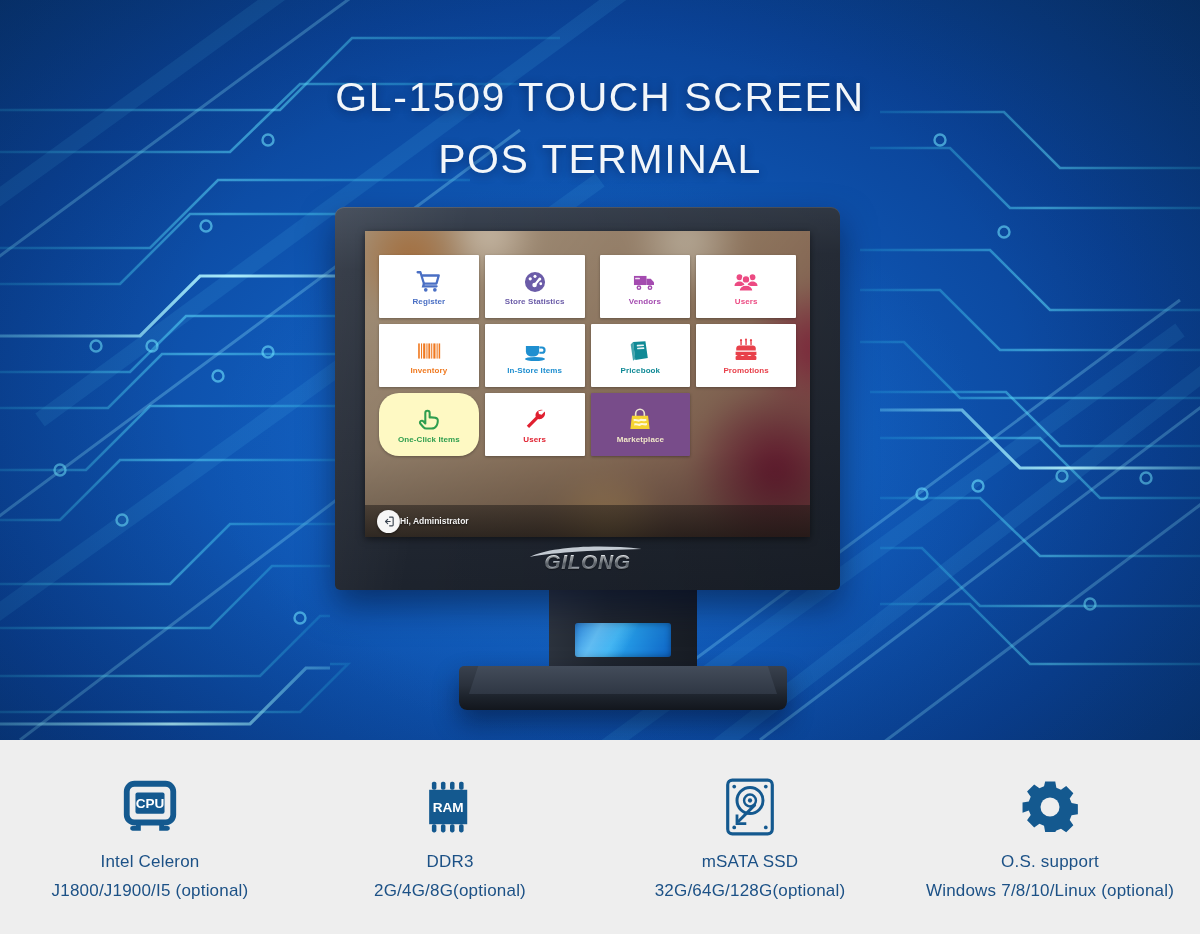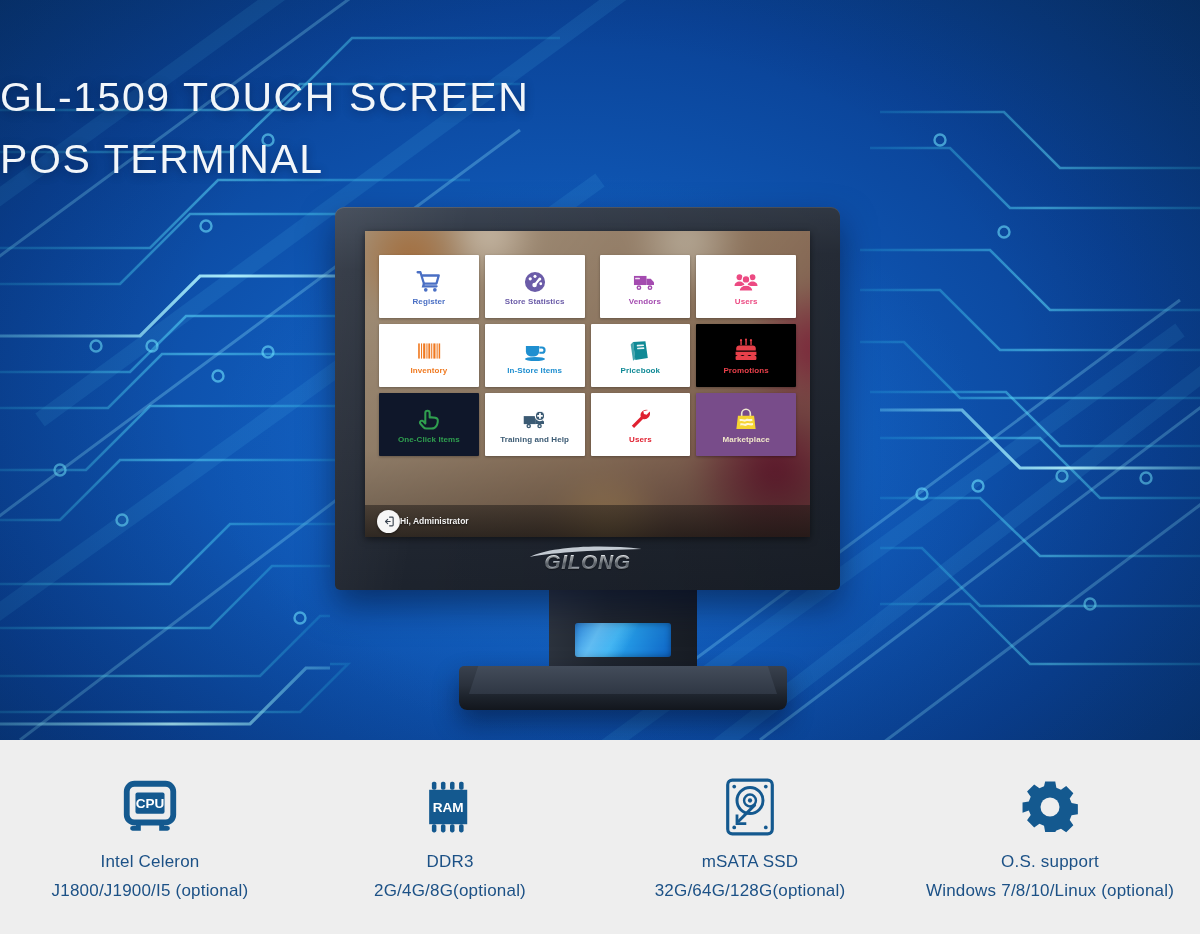--- a/index.html
+++ b/index.html
@@ -27,21 +27,21 @@
   #hero-vignette {
     position:absolute; left:0; top:0; width:100%; height:100%;
     background:radial-gradient(ellipse 1000px 760px at 50% 50%, rgba(0,0,0,0) 42%, rgba(2,20,52,.42) 100%);
     pointer-events:none;
   }
   #circuit { position:absolute; left:0; top:0; width:1200px; height:740px; }
 
   
   #title-block {
     position:absolute; left:0; top:66px; width:1200px;
-    z-index:6;
+    text-align:center; z-index:6;
   }
   .title-line {
     color:#f2f6fa;
     font-size:41px;
     letter-spacing:1.6px;
     font-weight:400;
     line-height:1.52;
     text-shadow:0 2px 10px rgba(0,18,50,.45);
   }
 
@@ -402,63 +402,45 @@
                   <path d="M5.6 3.8 17 3.1l2.2 15.4-11.5 1.8z" fill="#108a96"></path>
                   <path d="M5.6 3.8 3.4 6.1l2.2 15 2.1-1.8z" fill="#108a96" opacity=".78"></path>
                   <g fill="#fff" opacity=".92">
                     <rect x="9" y="6.3" width="6.6" height="1.5" rx=".5" transform="rotate(-3.5 9 6.3)"></rect>
                     <rect x="9.3" y="9" width="6.6" height="1.5" rx=".5" transform="rotate(-3.5 9.3 9)"></rect>
                   </g>
                 </svg>
               </div>
               <div class="tile-label" style="color: rgb(16, 138, 150);">Pricebook</div>
             </div>
-            <div class="tile" style="background: #000000;">
+            <div class="tile" style="background: #ffffff;">
               <div class="tile-icon">
                 <svg width="26" height="26" viewBox="0 0 24 24">
                   <g fill="#e8404a">
                     <rect x="6.8" y="3.2" width="1.3" height="3.4" rx=".6"></rect>
                     <rect x="11.4" y="2.6" width="1.3" height="4" rx=".6"></rect>
                     <rect x="16" y="3.2" width="1.3" height="3.4" rx=".6"></rect>
                     <ellipse cx="7.4" cy="2.3" rx=".95" ry="1.3"></ellipse>
                     <ellipse cx="12" cy="1.7" rx=".95" ry="1.3"></ellipse>
                     <ellipse cx="16.6" cy="2.3" rx=".95" ry="1.3"></ellipse>
                   </g>
                   <path d="M3 9.4c0-1.4 1.2-2.4 2.7-2.4h12.6c1.5 0 2.7 1 2.7 2.4v2.2H3z" fill="#e8404a"></path>
                   <path d="M2.4 12.6h19.2v3c-1.6 0-1.6 1.5-3.2 1.5s-1.6-1.5-3.2-1.5-1.6 1.5-3.2 1.5-1.6-1.5-3.2-1.5-1.6 1.5-3.2 1.5-1.6-1.5-3.2-1.5z" fill="#e8404a"></path>
                   <rect x="2.4" y="16.6" width="19.2" height="3.6" rx=".9" fill="#e8404a"></rect>
                 </svg>
               </div>
               <div class="tile-label" style="color: rgb(232, 64, 74);">Promotions</div>
             </div>
-            <div class="tile" style="background: #0f172a;">
+            <div class="tile" style="background: #fef9c3; border-radius: 20px;">
               <div class="tile-icon">
                 <svg width="26" height="26" viewBox="0 0 24 24">
                   <path d="M10.6 3.4c1.2 0 2 1 2 2.1v4.1h1.5c.9 0 4.8.4 5.6 1.4.9 1.1.3 4.3-.6 6-.9 1.7-2.6 2.9-4.9 2.9H9.6c-1.1 0-2.1-.5-2.9-1.4l-2.6-3c-.7-.8-.6-1.9.2-2.5.7-.6 1.8-.5 2.4.2l1.9 2V5.5c0-1.1.8-2.1 2-2.1z" fill="none" stroke="#2f9e4f" stroke-width="1.9" stroke-linejoin="round"></path>
                 </svg>
               </div>
               <div class="tile-label" style="color: rgb(47, 158, 79);">One-Click Items</div>
-            </div>
-            <div class="tile" style="background: rgb(255, 255, 255);">
-              <div class="tile-icon">
-                <svg width="26" height="26" viewBox="0 0 24 24">
-                  <path d="M1.6 8.4h11.2v7.4H1.6z" fill="#3b5a73"></path>
-                  <path d="M12.8 10.2h4.1l3.4 3.2v2.4h-7.5z" fill="#3b5a73"></path>
-                  <circle cx="6.2" cy="17.6" r="2.1" fill="#3b5a73"></circle>
-                  <circle cx="16.2" cy="17.6" r="2.1" fill="#3b5a73"></circle>
-                  <circle cx="6.2" cy="17.6" r=".85" fill="#fff"></circle>
-                  <circle cx="16.2" cy="17.6" r=".85" fill="#fff"></circle>
-                  <circle cx="16.6" cy="8.2" r="4.3" fill="#3b5a73" stroke="#fff" stroke-width="1.1"></circle>
-                  <g fill="#fff">
-                    <rect x="15.75" y="5.6" width="1.7" height="5.2" rx=".3"></rect>
-                    <rect x="14" y="7.35" width="5.2" height="1.7" rx=".3"></rect>
-                  </g>
-                </svg>
-              </div>
-              <div class="tile-label" style="color: rgb(59, 90, 115);">Training and Help</div>
             </div>
             <div class="tile" style="background: rgb(255, 255, 255);">
               <div class="tile-icon">
                 <svg width="26" height="26" viewBox="0 0 24 24">
                   <path d="M20.3 4.6a5.4 5.4 0 0 0-7.1 6.5L4.6 19.6l0 0 2.2 2.2 8.6-8.6a5.4 5.4 0 0 0 6.4-7.1l-2.9 2.9-2.6-.6-.6-2.6z" fill="#e02030" transform="translate(0,-1.6) scale(0.96)"></path>
                 </svg>
               </div>
               <div class="tile-label" style="color: rgb(224, 32, 48);">Users</div>
             </div>
             <div class="tile accent" style="background: rgb(120, 76, 138);">

